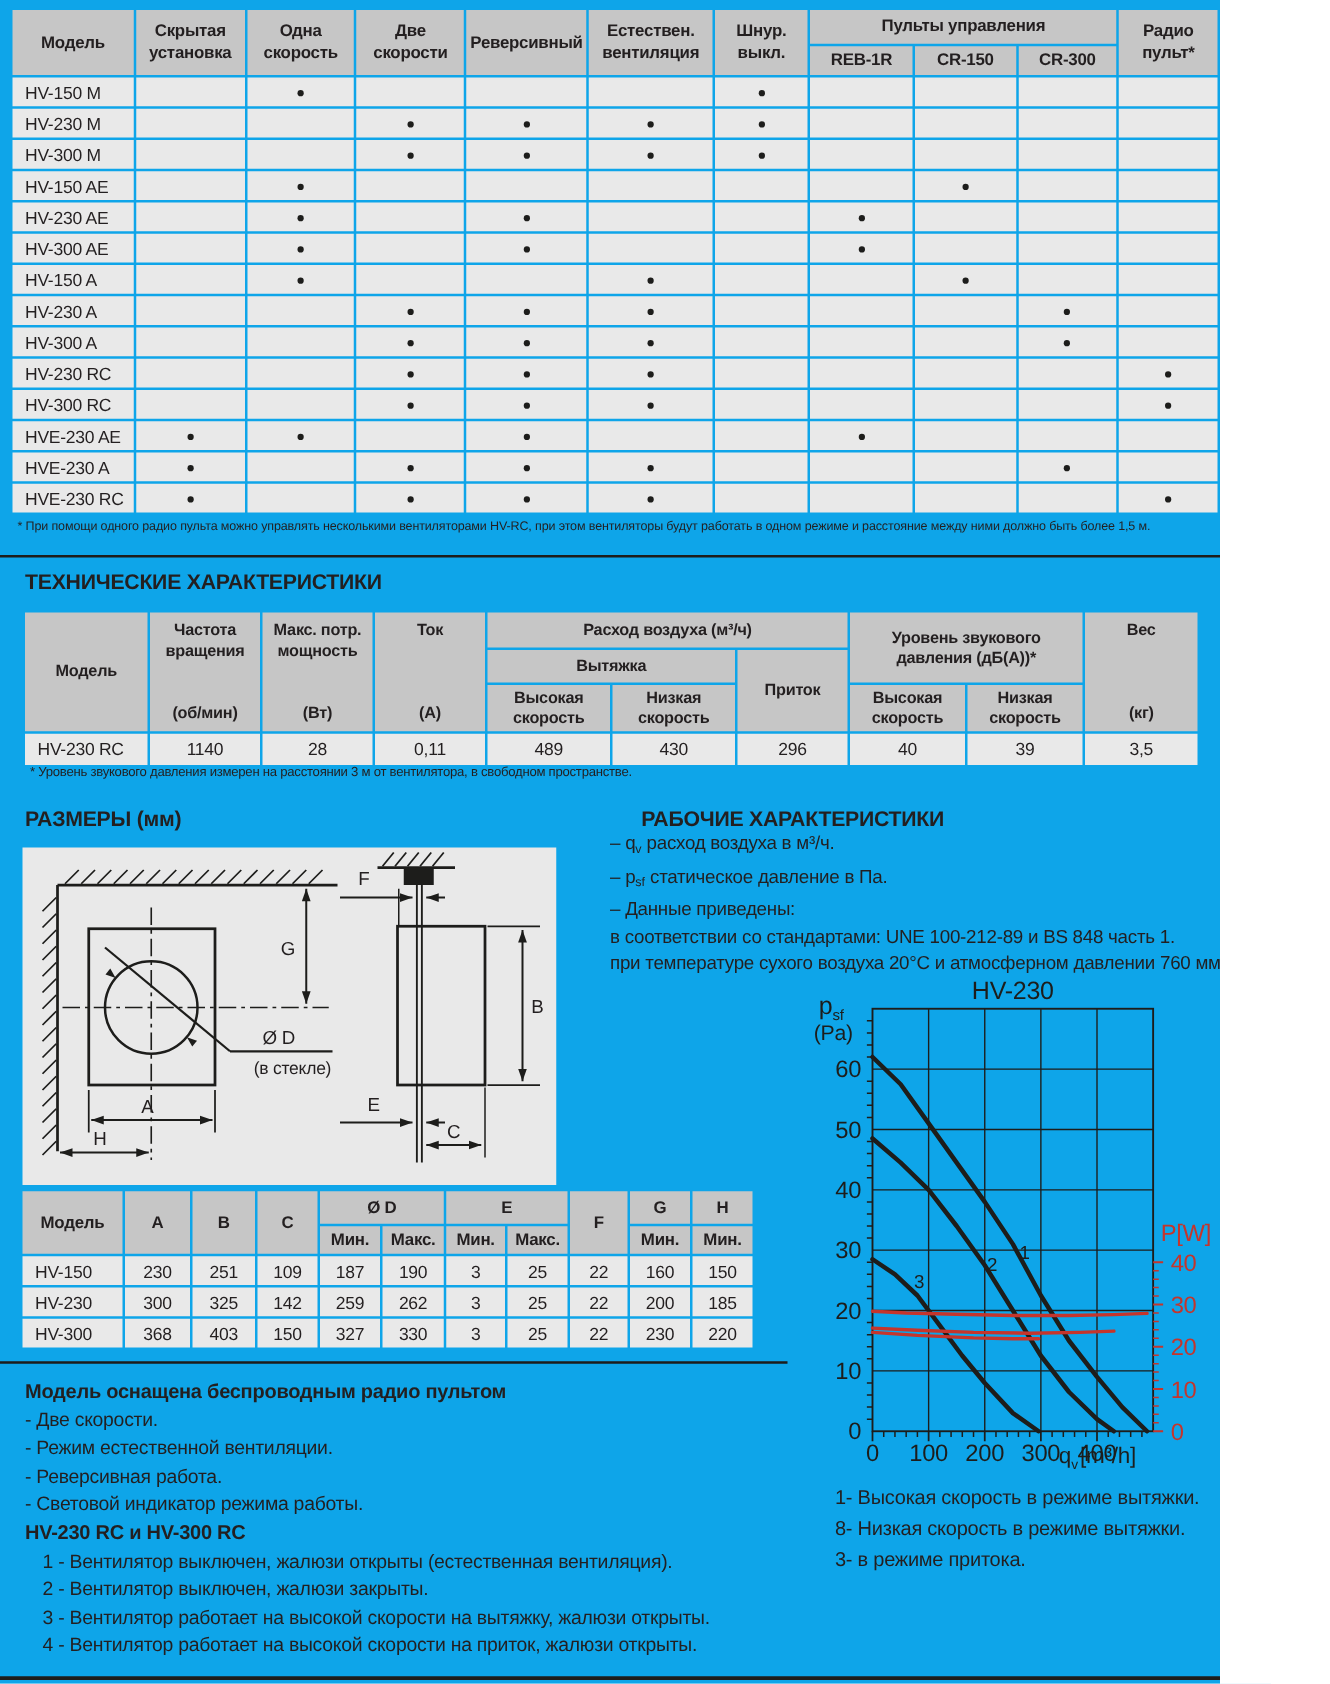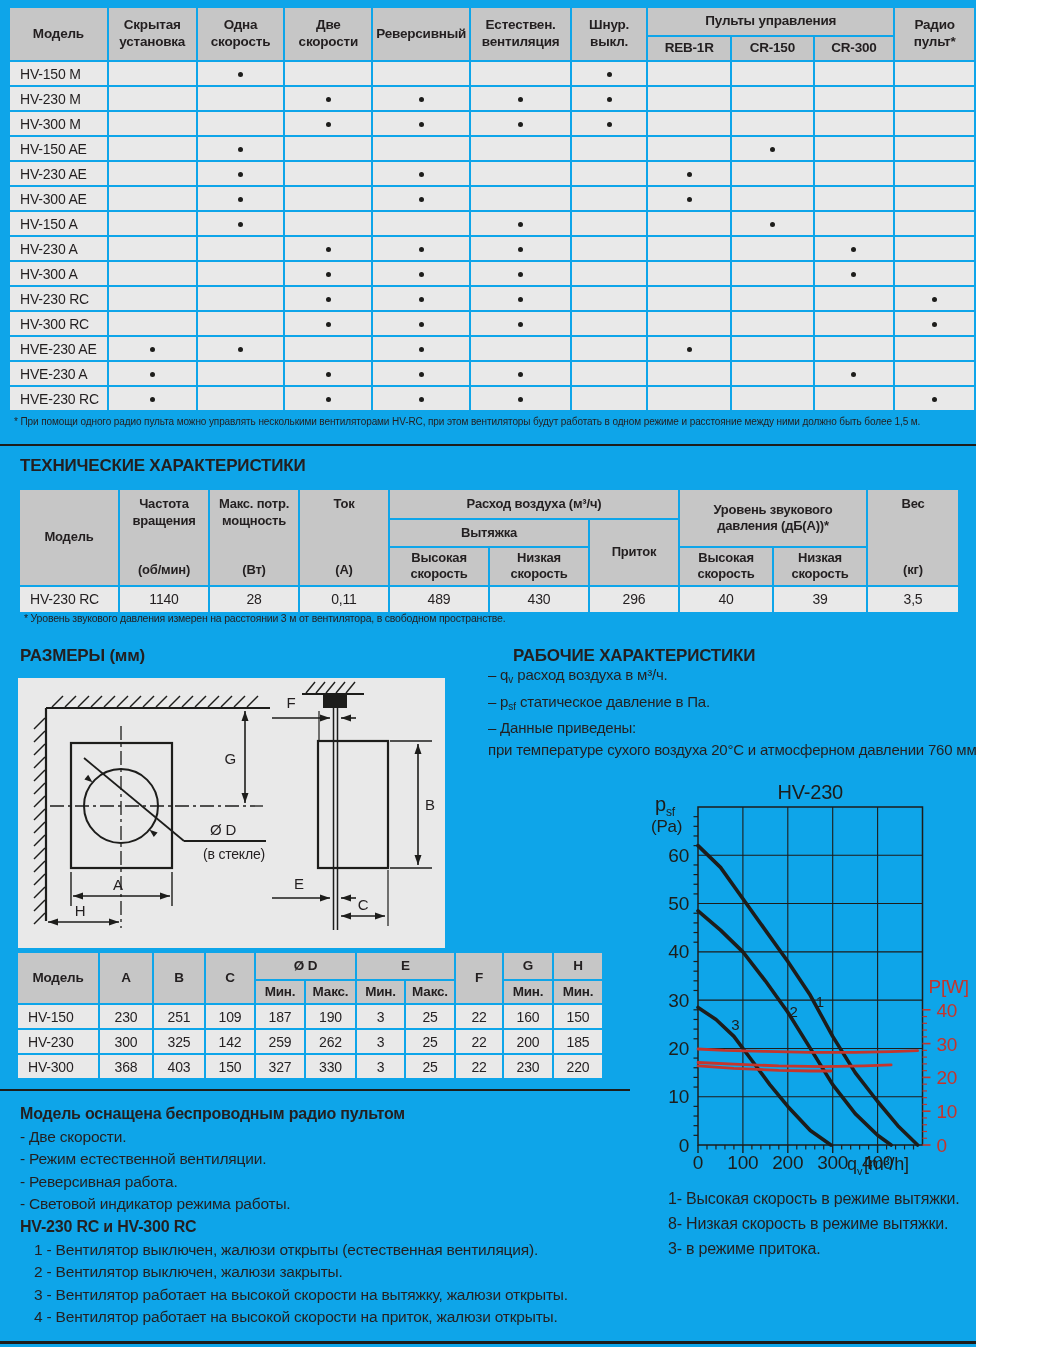--- a/index.html
+++ b/index.html
@@ -561,20 +561,21 @@
         <div class="mode">3 - Вентилятор работает на высокой скорости на вытяжку, жалюзи открыты.</div>
         <div class="mode">4 - Вентилятор работает на высокой скорости на приток, жалюзи открыты.</div>
       </div>
   </div>
 
   <div id="working-title" class="abs">РАБОЧИЕ ХАРАКТЕРИСТИКИ</div>
   <div id="working-notes" class="abs">
       <div>– q<sub class="s">v</sub> расход воздуха в м³/ч.</div>
       <div>– p<sub class="s">sf</sub> статическое давление в Па.</div>
       <div>– Данные приведены:</div>
+      <div>в соответствии со стандартами: UNE 100-212-89 и BS 848 часть 1.</div>
       <div>при температуре сухого воздуха 20°C и атмосферном давлении 760 мм рт. ст.</div>
     </div>
 
   <div id="chart-box" class="abs"><svg width="420" height="405" viewBox="0 0 420 405">
         <line x1="55" y1="318.7142857142857" x2="279.5" y2="318.7142857142857" stroke="#1d1d1b" stroke-width="1.1"></line>
         <line x1="55" y1="270.42857142857144" x2="279.5" y2="270.42857142857144" stroke="#1d1d1b" stroke-width="1.1"></line>
         <line x1="55" y1="222.14285714285714" x2="279.5" y2="222.14285714285714" stroke="#1d1d1b" stroke-width="1.1"></line>
         <line x1="55" y1="173.85714285714286" x2="279.5" y2="173.85714285714286" stroke="#1d1d1b" stroke-width="1.1"></line>
         <line x1="55" y1="125.57142857142858" x2="279.5" y2="125.57142857142858" stroke="#1d1d1b" stroke-width="1.1"></line>
         <line x1="55" y1="77.28571428571428" x2="279.5" y2="77.28571428571428" stroke="#1d1d1b" stroke-width="1.1"></line>

